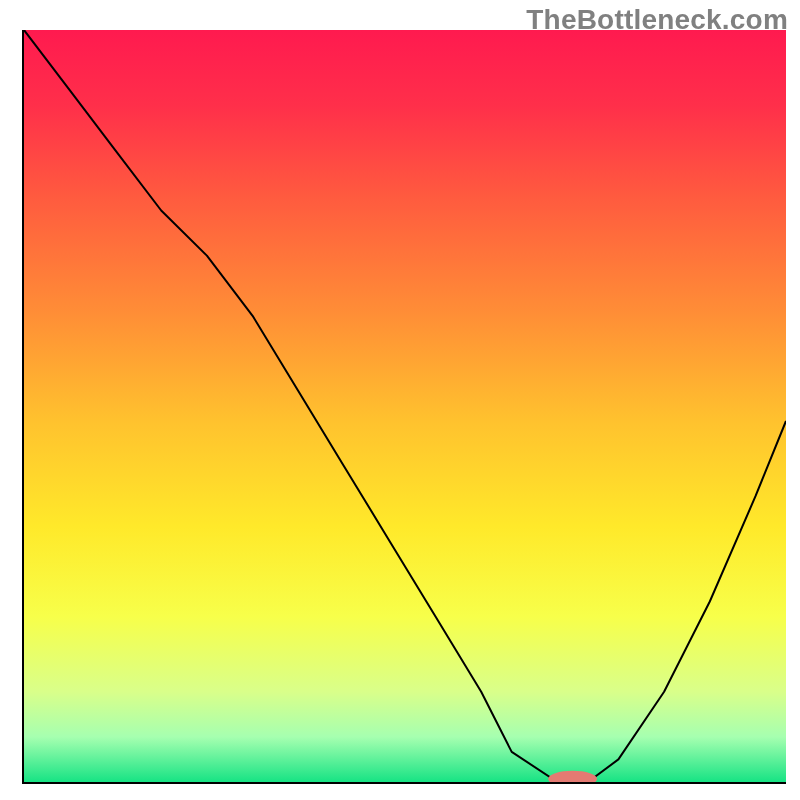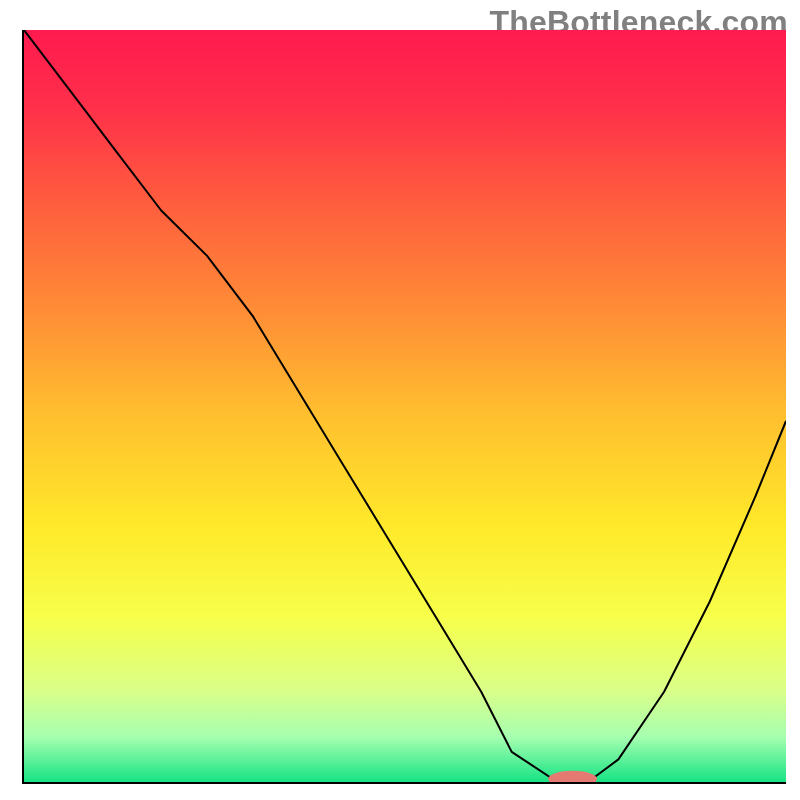--- a/index.html
+++ b/index.html
@@ -13,21 +13,21 @@
   }
   .stage {
     position: relative;
     width: 800px;
     height: 800px;
   }
   .watermark {
     position: absolute;
     top: 4px;
     right: 12px;
-    font-size: 32px;
+    font-size: 28px;
     font-weight: 600;
     color: #808080;
     letter-spacing: 0.2px;
     user-select: none;
   }
   
   .axis {
     position: absolute;
     background: #000;
   }

